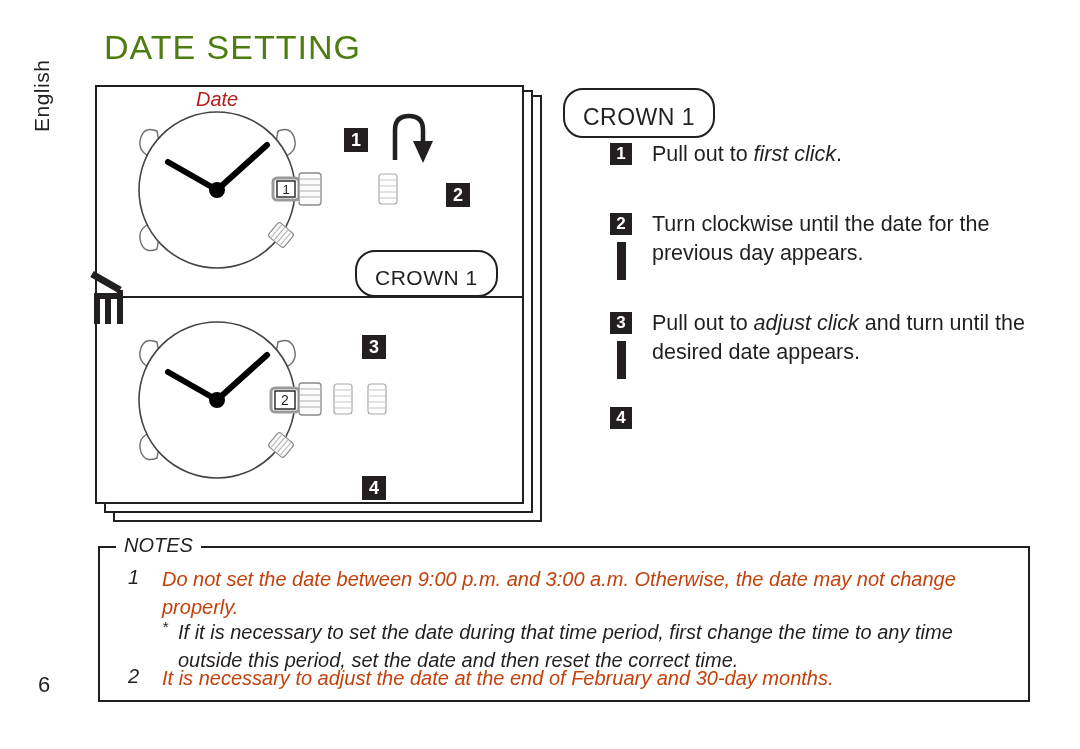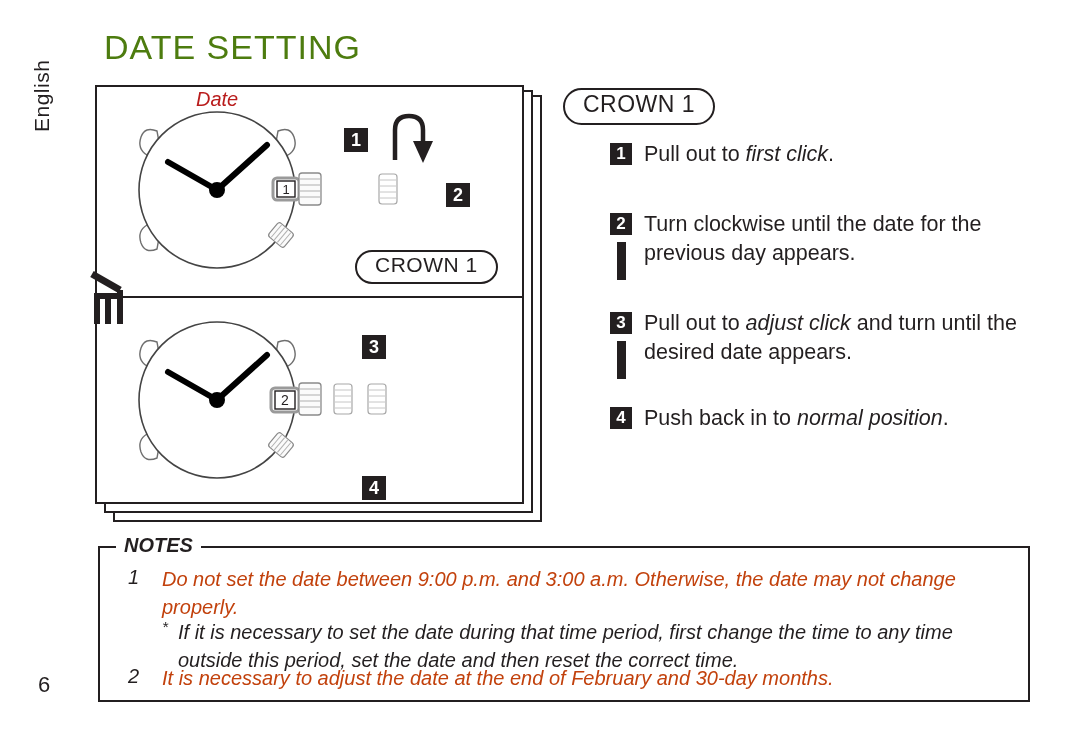--- a/index.html
+++ b/index.html
@@ -110,21 +110,21 @@
   .badge-lg {
     width: 24px; height: 24px; line-height: 24px;
     font-size: 18px;
   }
 
   
   .crown-pill {
     position: absolute;
     border: 2px solid #231f20;
     border-radius: 20px;
-    padding: 1px 18px 5px 18px;
+    padding: 14px 18px 5px 18px;
     font-size: 22px;
     letter-spacing: 0.5px;
     color: #231f20;
     background: #ffffff;
     white-space: nowrap;
   }
   .pill-diagram { left: 355px; top: 250px; font-size: 21px; }
   .pill-header  { left: 563px; top: 88px;  font-size: 23px; }
 
   
@@ -139,21 +139,21 @@
     background: #231f20;
     color: #ffffff;
     width: 22px; height: 22px;
     line-height: 22px;
     text-align: center;
     font-size: 17px;
     font-weight: bold;
     margin-top: 3px;
   }
   .step-text {
-    margin-left: 12px;
+    margin-left: 20px;
     font-size: 21.5px;
     line-height: 1.32;
     color: #231f20;
   }
   .step-text i { font-style: italic; }
   .connector {
     position: absolute;
     width: 9px;
     background: #231f20;
   }
@@ -166,21 +166,21 @@
     border: 2px solid #231f20;
     background: #ffffff;
   }
   .notes-legend {
     position: absolute;
     left: 116px; top: 534px;
     background: #ffffff;
     padding: 0 8px;
     font-size: 20px;
     font-style: italic;
-    font-weight: bold;
+    font-weight: normal;
     color: #231f20;
   }
   .note-item {
     position: absolute;
     display: flex;
     align-items: flex-start;
   }
   .note-num {
     flex: 0 0 34px;
     font-size: 20px;
@@ -367,21 +367,20 @@
         <div class="step-text"><span>Turn clockwise until the date for the previous day appears.</span></div>
         <div class="connector" style="left: 7px; top: 32px; height: 38px;"></div>
       </div>
       <div class="step-row" style="margin-top: 42px;">
         <div class="step-badge">3</div>
         <div class="step-text"><span>Pull out to </span><i>adjust click</i><span> and turn until the desired date appears.</span></div>
         <div class="connector" style="left: 7px; top: 32px; height: 38px;"></div>
       </div>
       <div class="step-row" style="margin-top: 38px;">
         <div class="step-badge">4</div>
-        <div class="step-text"><span>Push back in to </span><i>normal position</i><span>.</span></div>
       </div>
     </div>
 
   <div class="notes-box"></div>
   <div class="notes-legend">NOTES</div>
 
   <div class="note-item" style="left:128px; top:566px; width:880px;">
     <div class="note-num">1</div>
     <div class="note-body">Do not set the date between 9:00 p.m. and 3:00 a.m.  Otherwise, the date may not change properly.</div>
   </div>

